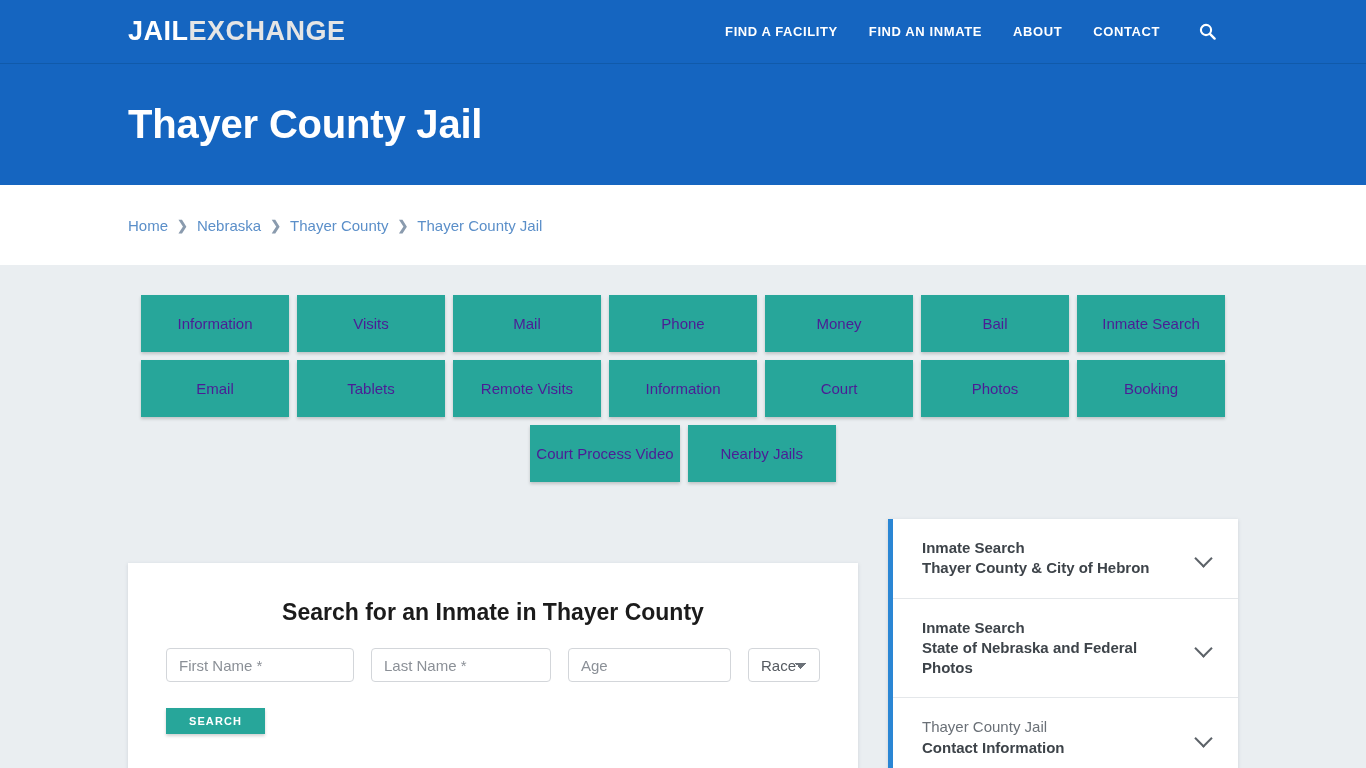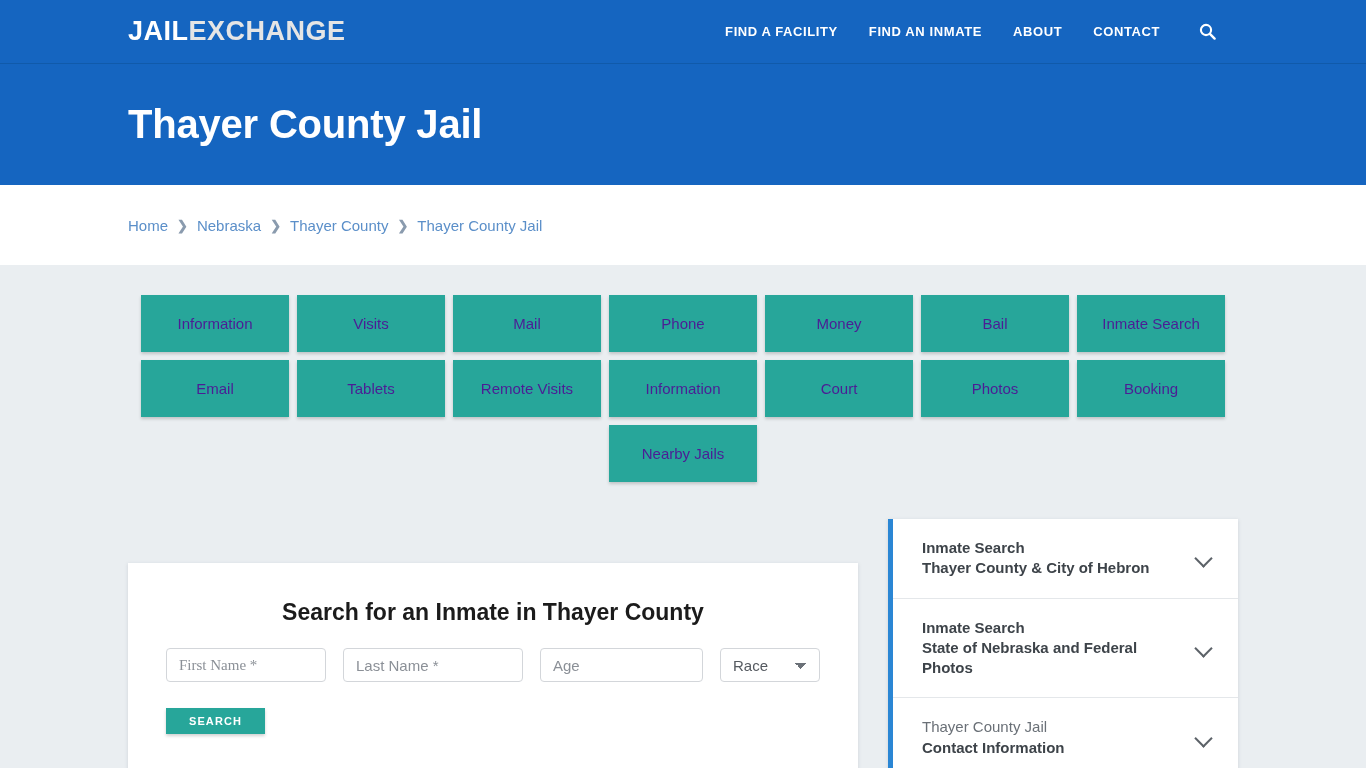--- a/index.html
+++ b/index.html
@@ -155,21 +155,21 @@
     border: 1px solid #d3d6da;
     border-radius: 4px;
     padding: 0 12px;
     font-size: 15px;
     color: #555a60;
     background: #ffffff;
     font-family: "Liberation Sans", sans-serif;
     outline: none;
   }
   .field::placeholder { color: #8b9097; }
-  .f-first { width: 160px; font-family: Liberation Serif, serif; }
+  .f-first { width: 188px; }
   .f-last  { width: 180px; }
   .f-age   { width: 163px; }
   .f-race  {
     width: 161px;
     appearance: none;
     -webkit-appearance: none;
     background-image:
       linear-gradient(45deg, transparent 50%, #6b7178 50%),
       linear-gradient(135deg, #6b7178 50%, transparent 50%);
     background-position: calc(100% - 18px) 14px, calc(100% - 12px) 14px;
@@ -282,20 +282,21 @@
     <button class="tile">Money</button>
     <button class="tile">Bail</button>
     <button class="tile">Inmate Search</button>
     <button class="tile">Email</button>
     <button class="tile">Tablets</button>
     <button class="tile">Remote Visits</button>
     <button class="tile">Information</button>
     <button class="tile">Court</button>
     <button class="tile">Photos</button>
     <button class="tile">Booking</button>
+    <button class="tile">Court Process Video</button>
     <button class="tile">Nearby Jails</button>
   </div>
 
   <div class="columns">
 
     <div class="col-main">
 
       <div class="card search-card">
         <h2>Search for an Inmate in Thayer County</h2>
         <div class="search-row">

